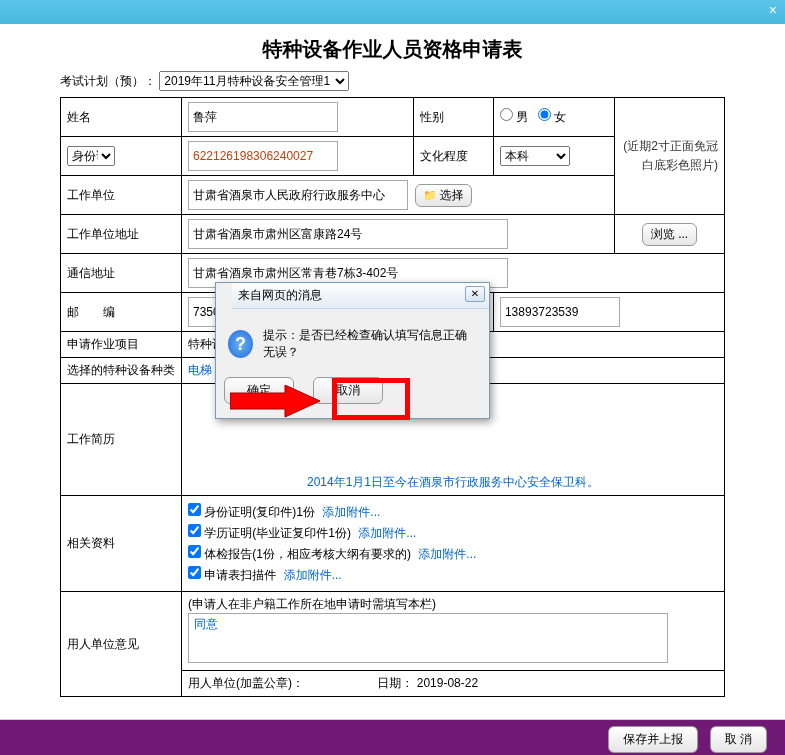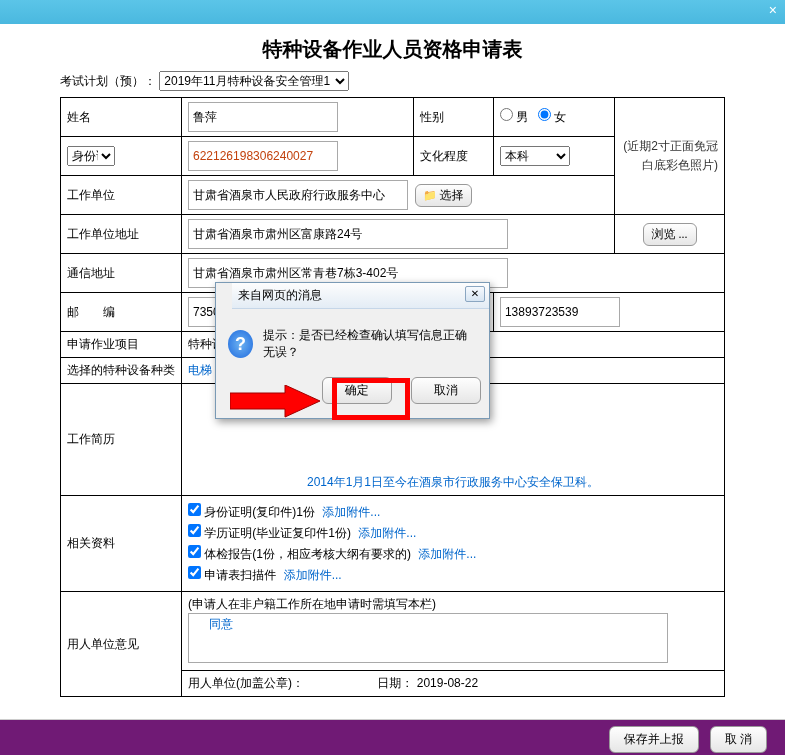--- a/index.html
+++ b/index.html
@@ -10,36 +10,36 @@
     h1 { font-size: 20px; font-weight: bold; text-align: center; margin: 6px 0 8px; }
     .planrow { margin-bottom: 6px; font-size: 12px; }
     .planrow select { font-size: 12px; height: 20px; width: 190px; }
     table.form { border-collapse: collapse; width: 100%; }
     table.form td { border: 1px solid #000; padding: 4px 6px; vertical-align: middle; font-size: 12px; }
     .lbl { width: 80px; white-space: nowrap; }
     input[type=text] { font-size: 12px; height: 20px; padding: 14px 4px; border: 1px solid #a9a9a9; }
     .idred { border: 1px solid #d9534f; color: #c2410c; }
     select.small { font-size: 12px; height: 20px; }
     .photo { text-align: right; font-size: 13px; color: #333; line-height: 1.6; }
-    .btn { display: inline-block; padding: 2px 8px; border: 1px solid #999; background: linear-gradient(#fefefe,#e6e6e6); font-size: 12px; cursor: pointer; border-radius: 6px; font-family: Liberation Serif, serif; }
+    .btn { display: inline-block; padding: 2px 8px; border: 1px solid #999; background: linear-gradient(#fefefe,#e6e6e6); font-size: 12px; cursor: pointer; border-radius: 6px; }
     .btn.icon::before { content: "📁"; font-size: 11px; margin-right: 2px; }
     .linktext { color: #0066cc; }
     .bigtext { min-height: 180px; vertical-align: top; text-align: center; color: #0066cc; padding-top: 90px !important; }
     .materials label { display: block; margin: 3px 0; }
     .materials .add { color: #0066cc; margin-left: 4px; }
-    textarea { width: 480px; height: 50px; font-size: 12px; padding: 2px 20px; resize: none; border: 1px solid #a9a9a9; color: #0066cc; }
+    textarea { width: 480px; height: 50px; font-size: 12px; padding: 2px 5px; resize: none; border: 1px solid #a9a9a9; color: #0066cc; }
     .footer { position: absolute; bottom: 0; left: 0; right: 0; height: 36px; border-top: 1px solid #ccc; background: #701a75; text-align: right; padding: 6px 18px; }
     .footer .btn { padding: 4px 14px; margin-left: 8px; }
     
     .modal { position: absolute; left: 215px; top: 282px; width: 275px; background: #f0f0f0; border: 1px solid #7a9ab5; box-shadow: 2px 3px 8px rgba(0,0,0,.4); font-size: 12px; }
     .modal .titlebar { background: linear-gradient(#fdfdfd,#e3ecf5); padding: 4px 6px; border-bottom: 1px solid #c5d6e8; position: relative; margin-left: 16px; }
     .modal .titlebar .xbtn { position: absolute; right: 4px; top: 3px; width: 20px; height: 16px; border: 1px solid #8aa6c1; background: linear-gradient(#f6fafe,#d7e5f2); text-align: center; font-size: 10px; line-height: 14px; border-radius: 2px; cursor: pointer; }
     .modal .body { padding: 18px 12px 8px; display: flex; align-items: center; gap: 10px; }
     .modal .qicon { width: 28px; height: 28px; border-radius: 50%; background: radial-gradient(#6db3f2,#1e69de); color: #fff; font-size: 18px; font-weight: bold; text-align: center; line-height: 28px; }
-    .modal .btns { text-align: right; padding: 8px 0 14px; }
+    .modal .btns { text-align: left; padding: 8px 0 14px; }
     .modal .btns .btn { padding: 4px 22px; margin: 0 8px; }
     .redbox { position: absolute; border: 5px solid #f00; left: 332px; top: 378px; width: 78px; height: 42px; pointer-events: none; }
     .arrow { position: absolute; left: 230px; top: 385px; pointer-events: none; }
     .radio-group label { margin-right: 6px; }
   </style>
 </head>
 <body>
 
 <div class="topbar">
   <span class="close">×</span>

